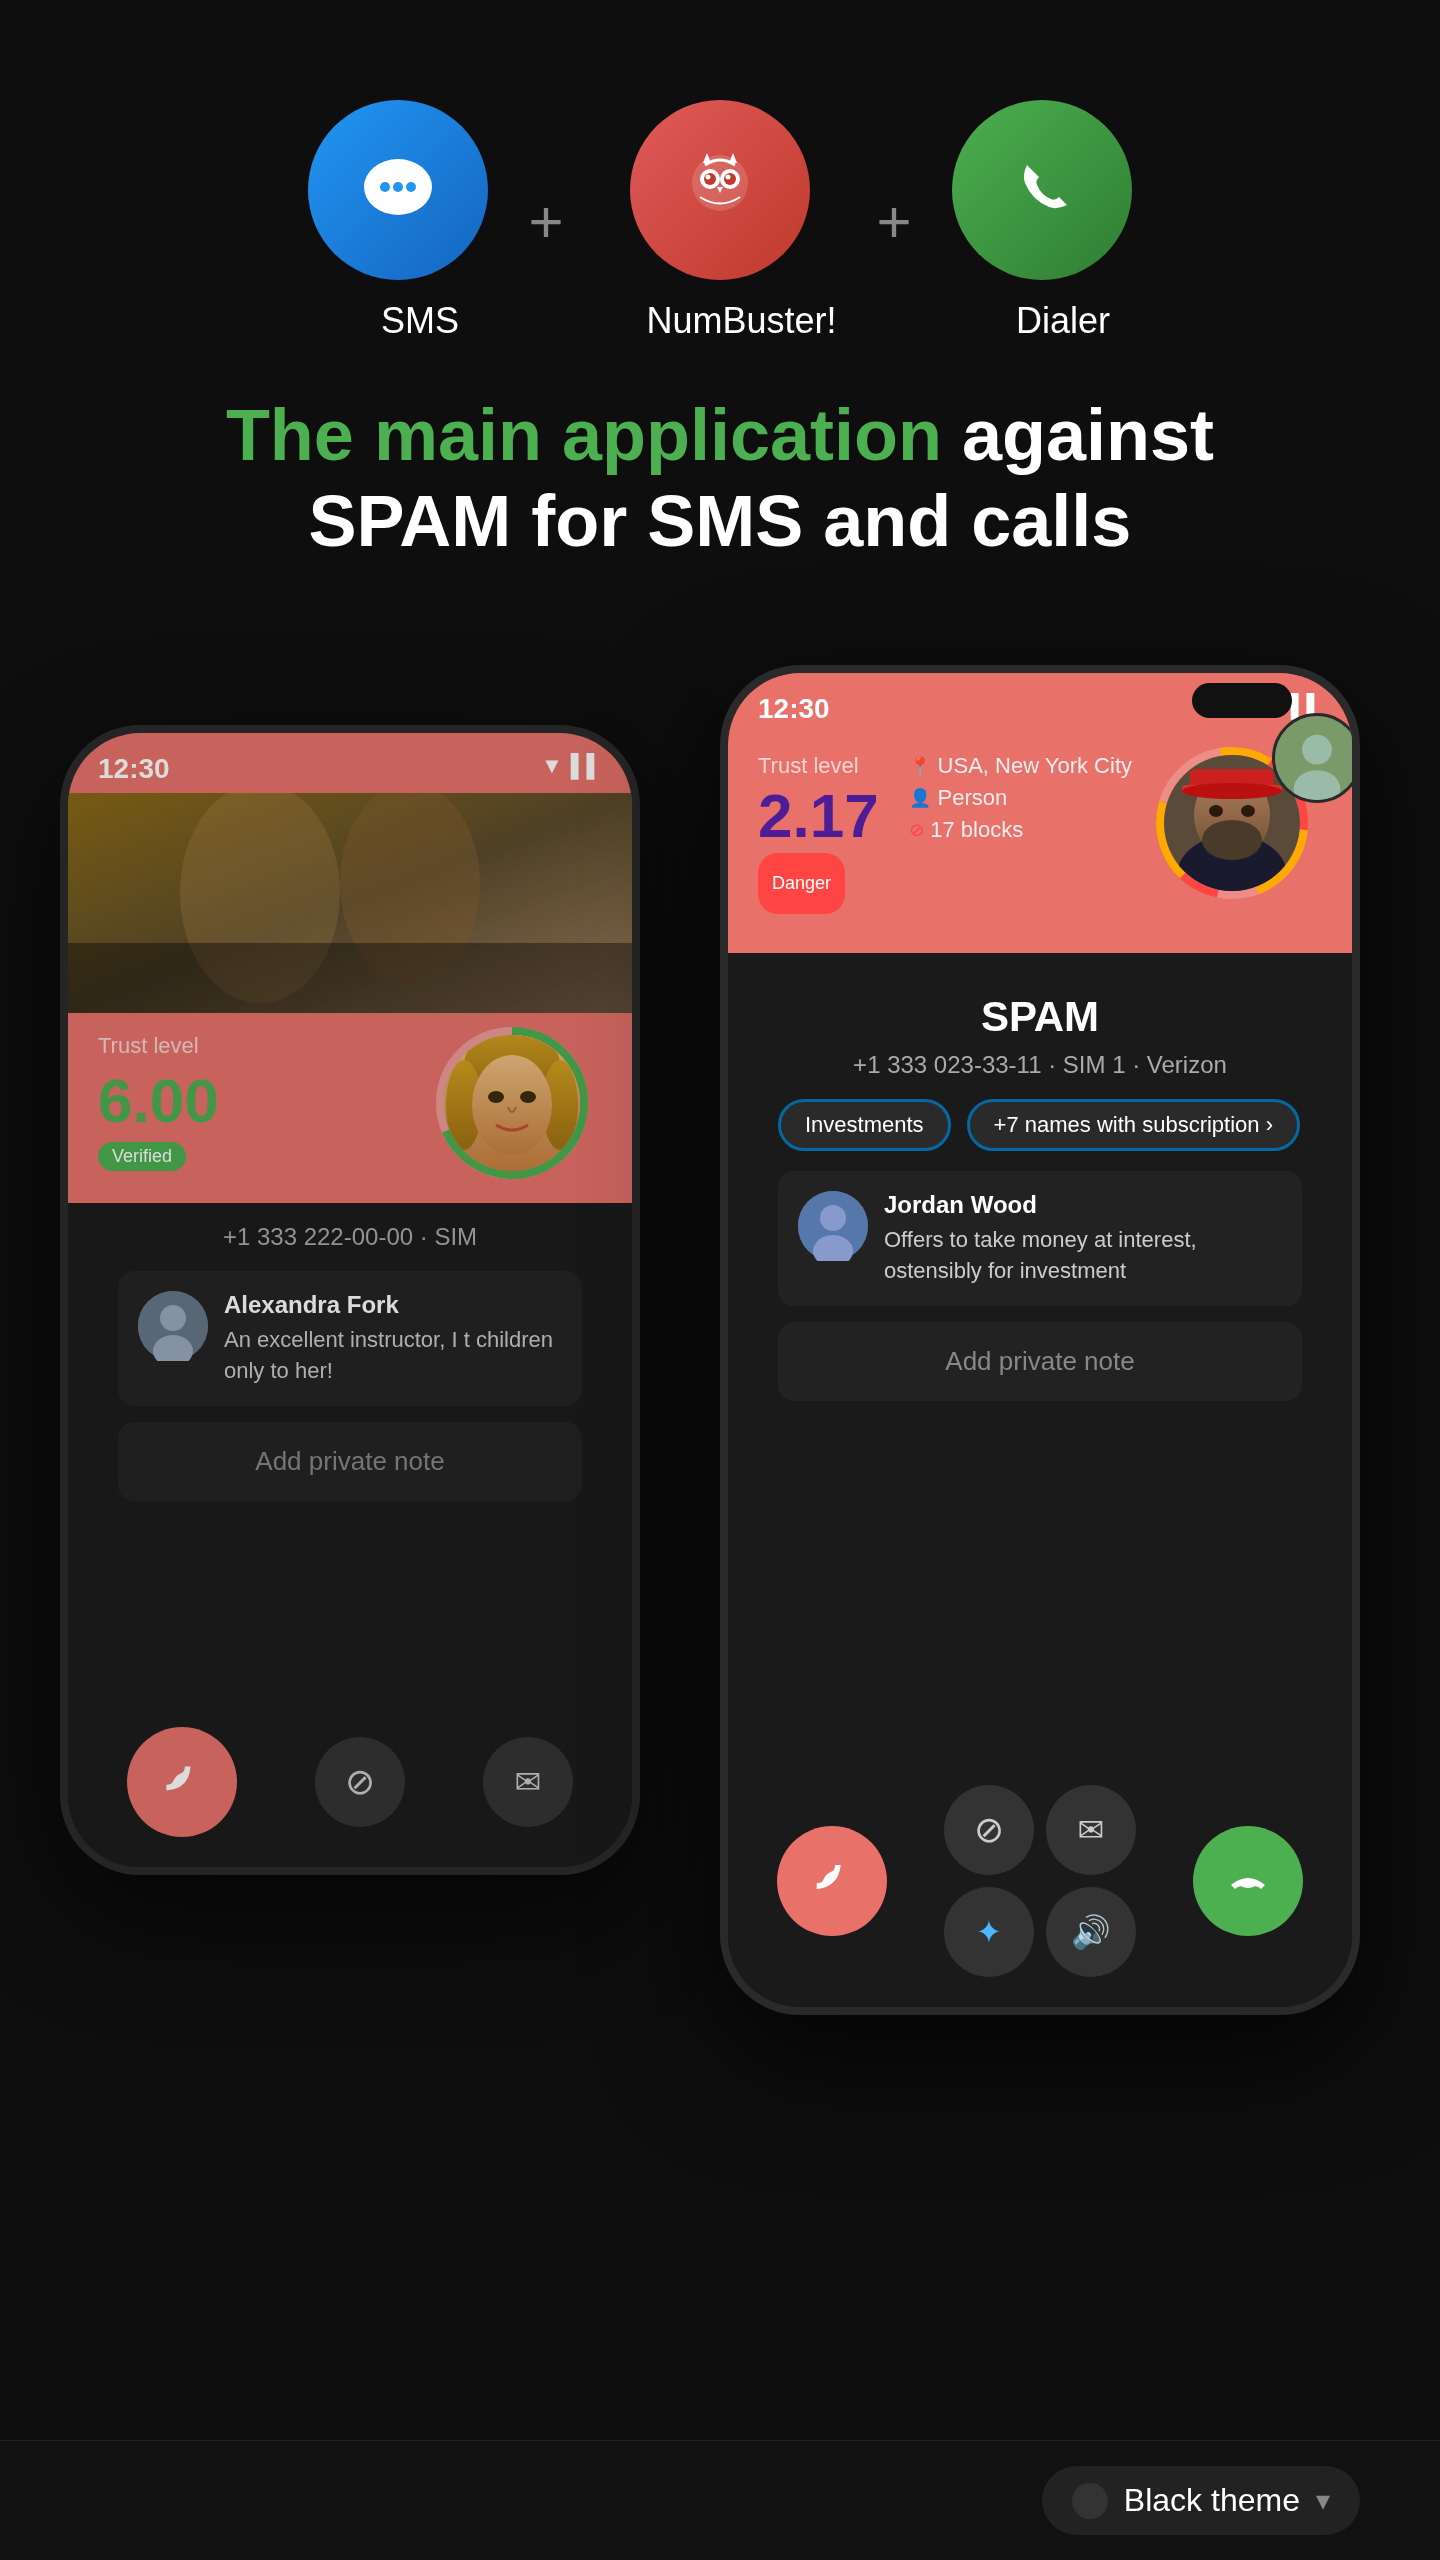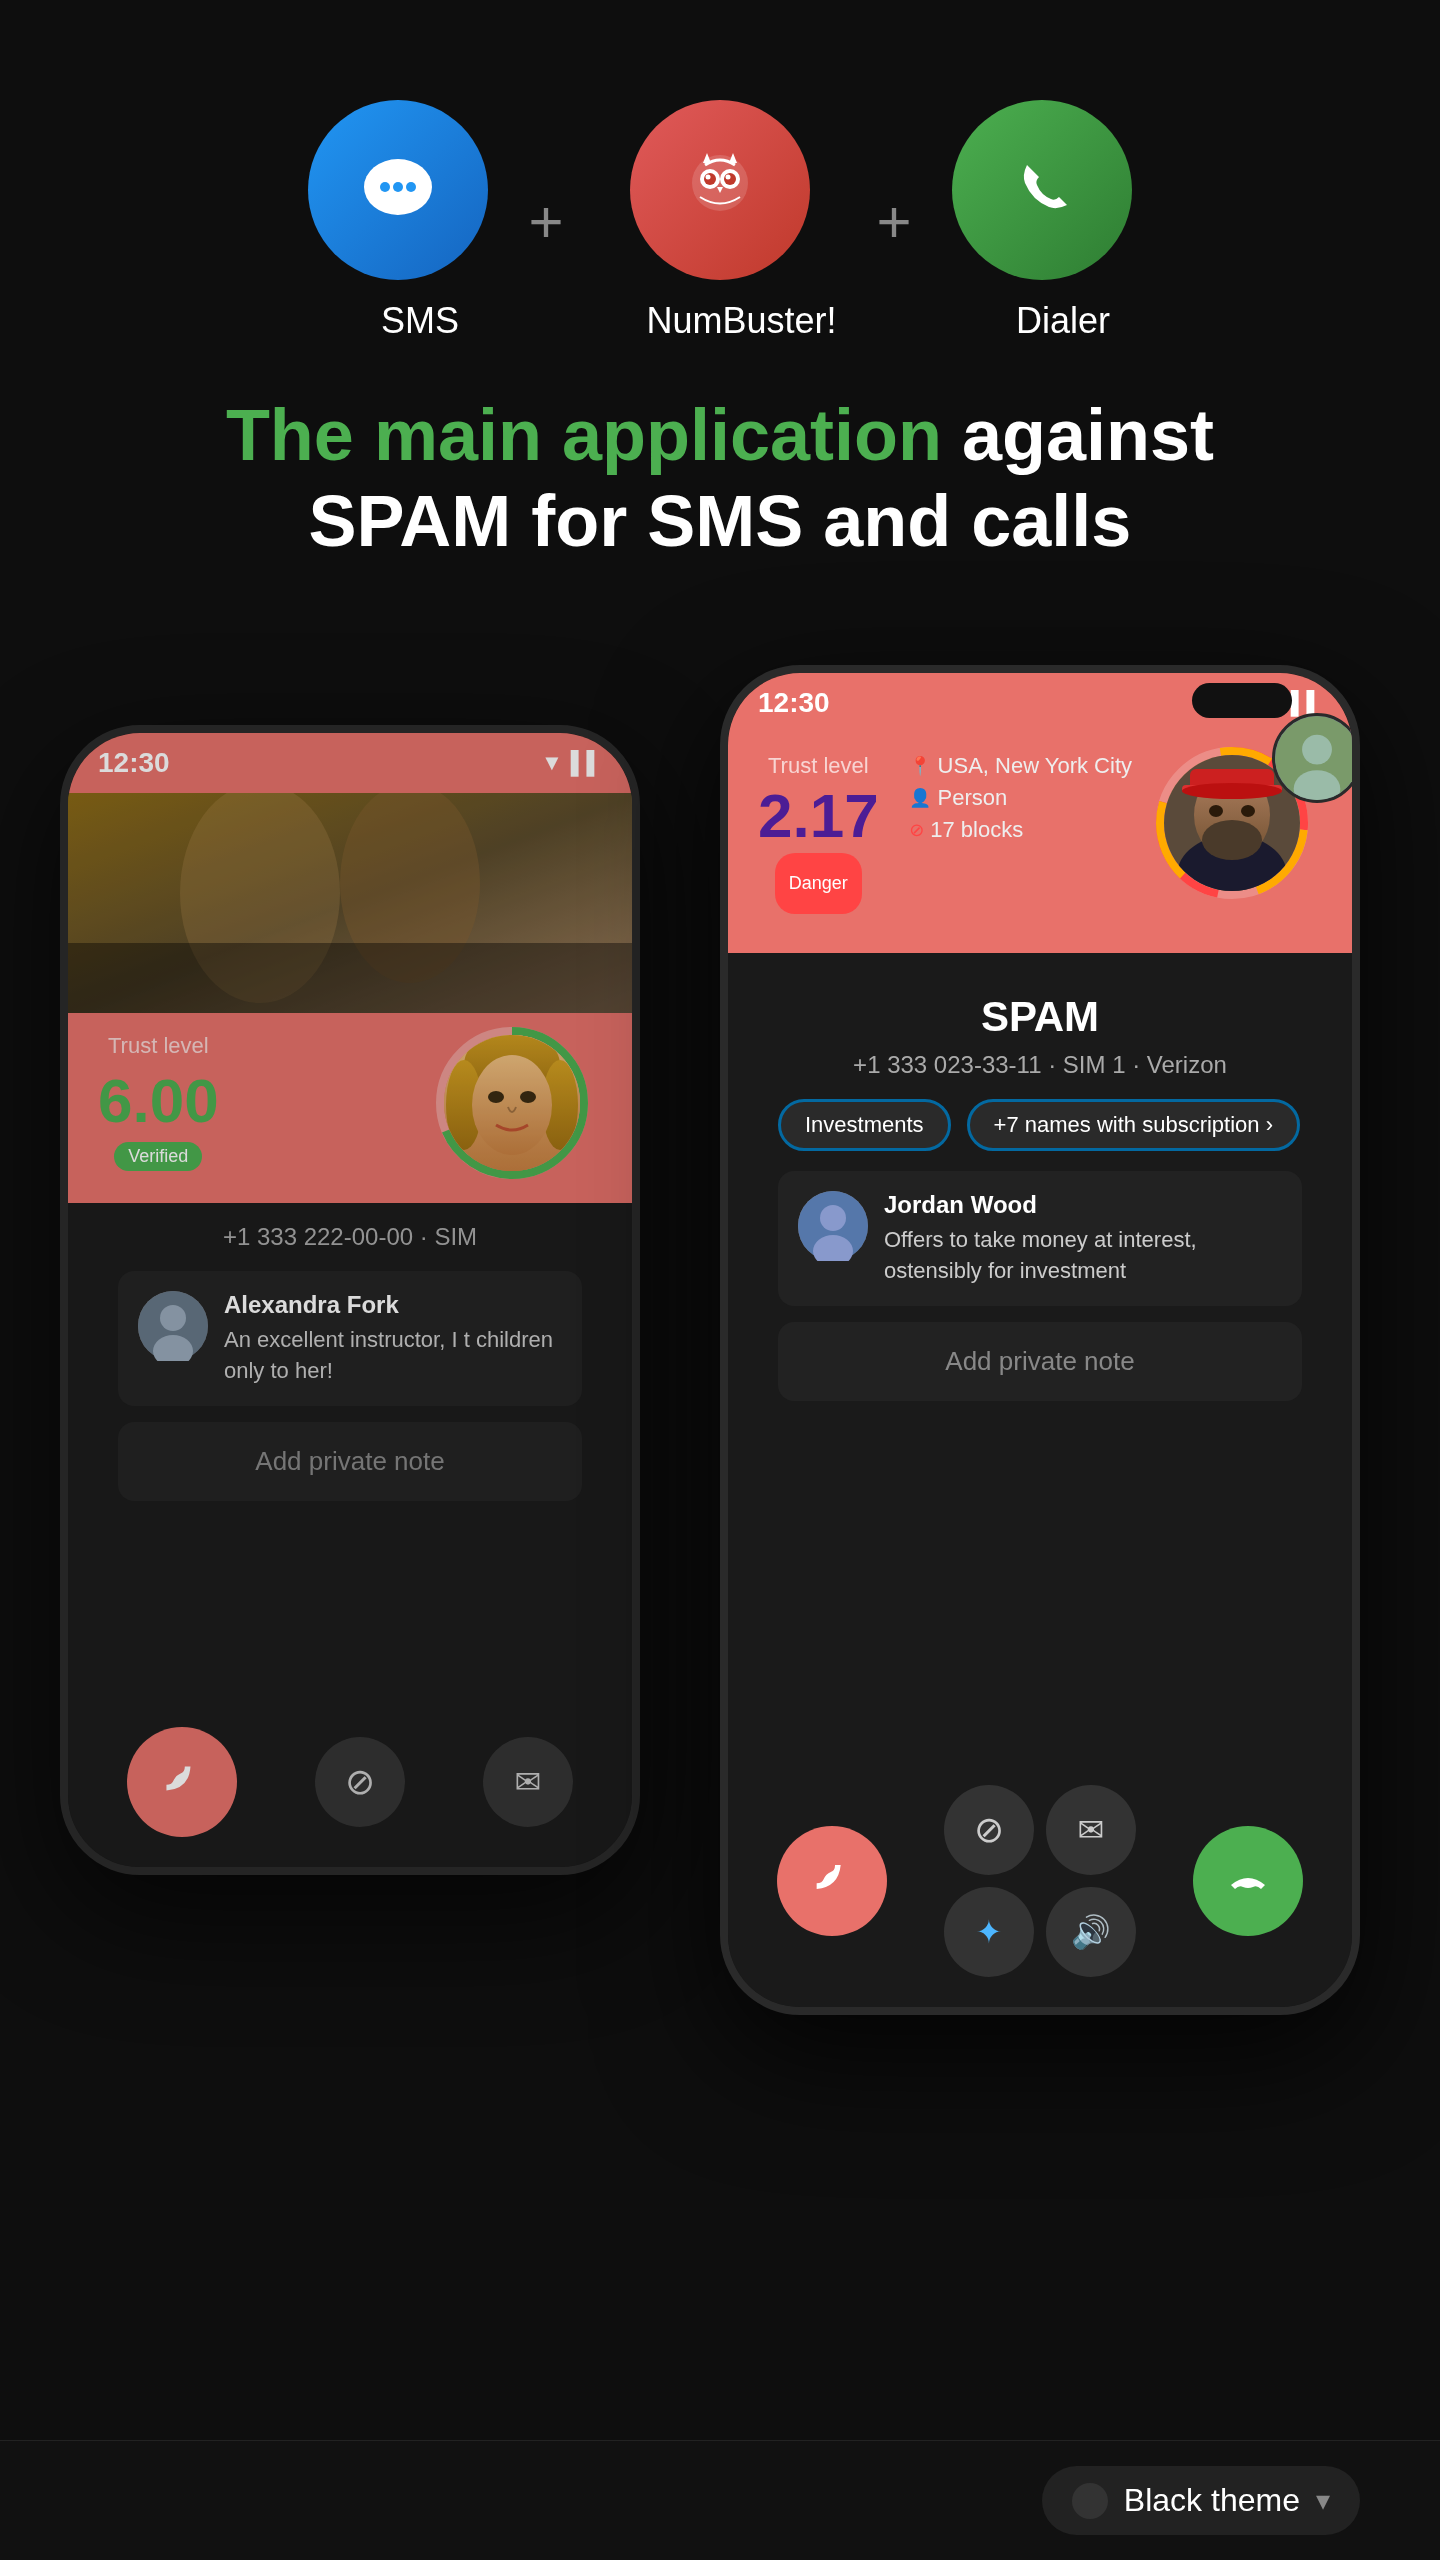--- a/index.html
+++ b/index.html
@@ -119,21 +119,21 @@
       height: 100%;
       background: #1a1a1a;
       position: relative;
       overflow: hidden;
     }
 
     
     .status-bar {
       display: flex;
       justify-content: space-between;
-      align-items: center;
+      align-items: flex-start;
       padding: 20px 30px;
       background: #e8716a;
       height: 60px;
     }
 
     .status-time {
       font-size: 28px;
       font-weight: 600;
       color: #ffffff;
     }
@@ -403,21 +403,20 @@
       justify-content: center;
       font-size: 36px;
       border: 3px solid #2a2a2a;
       overflow: hidden;
     }
 
     .trust-row {
       display: flex;
       align-items: flex-start;
       justify-content: space-between;
-      text-align: center;
     }
 
     .trust-left {}
     .trust-right {
       display: flex;
       flex-direction: column;
       gap: 6px;
       font-size: 20px;
       color: #dddddd;
     }

